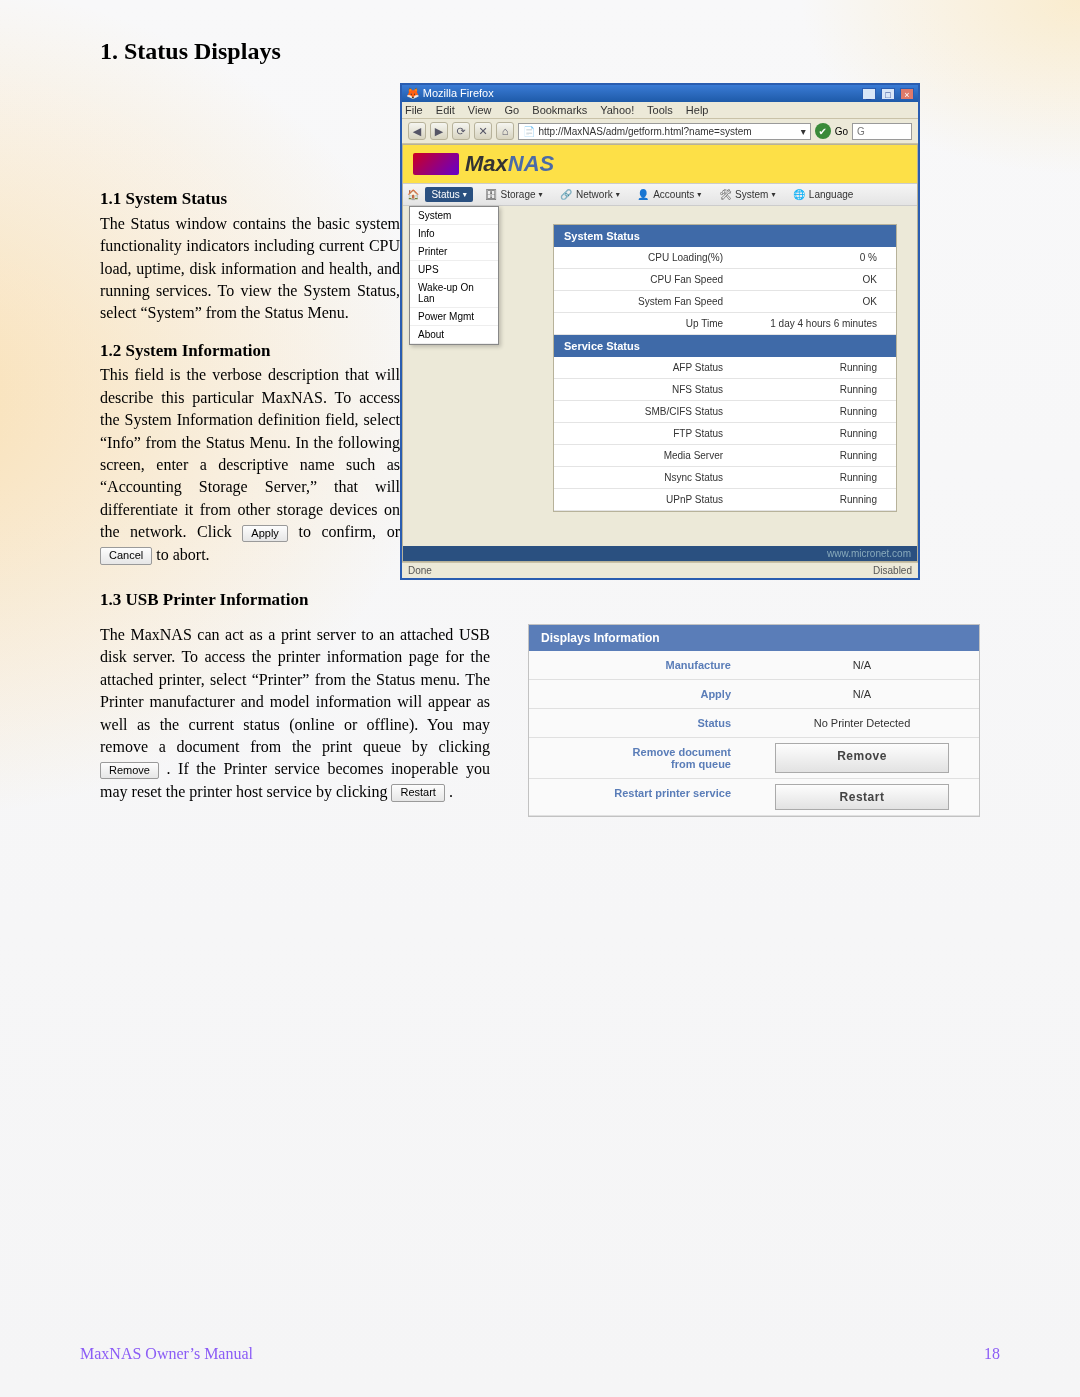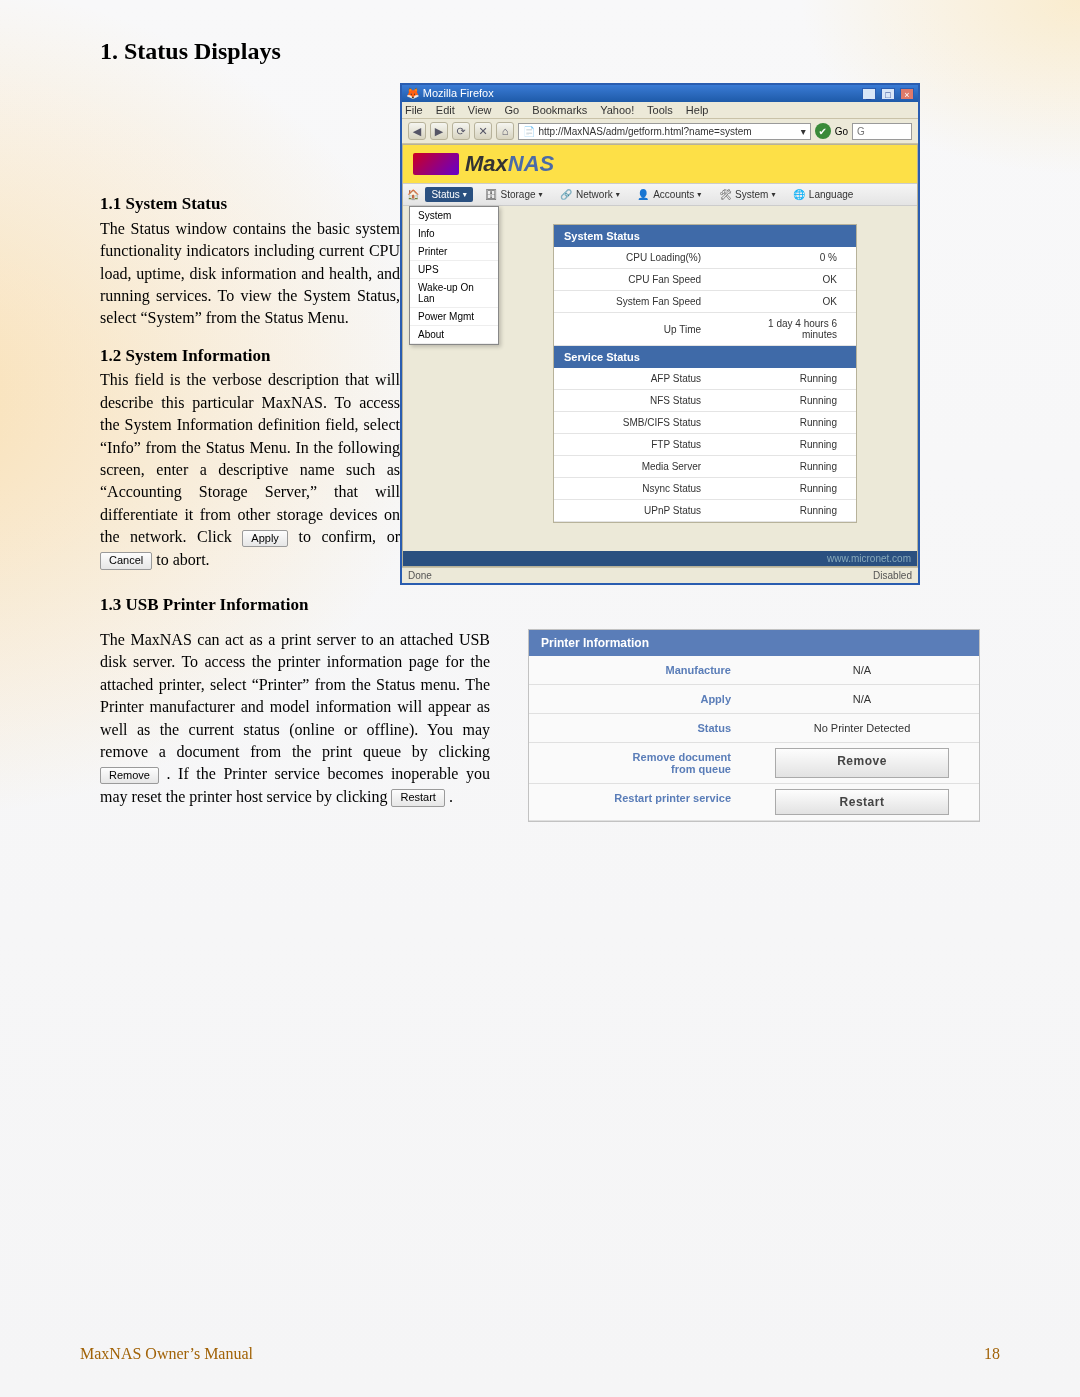--- a/index.html
+++ b/index.html
@@ -93,21 +93,21 @@
   .app-nav .nav-item { padding:2px 6px; display:flex; align-items:center; gap:3px;}
   .app-nav .nav-item.active { background:#2a5080; color:#fff; border-radius:2px;}
   .app-nav .nav-item .dd { font-size:8px;}
   .dropdown {
     position:absolute; background:#fff; border:1px solid #888;
     font-size:10px; width:90px; box-shadow:2px 2px 4px rgba(0,0,0,0.2);
   }
   .dropdown div { padding:3px 8px; border-bottom:1px solid #eee;}
   .app-body { position:relative; background:#ece9d8; padding:18px 20px 28px 110px; min-height:340px;}
   .panel {
-    background:#fff; border:1px solid #b7b29a; width:304px; margin-left:40px;
+    background:#fff; border:1px solid #b7b29a; width:344px; margin-left:40px;
   }
   .panel-head { background:#3f6aa8; color:#fff; font-weight:bold; font-size:11px; padding:5px 10px;}
   .panel table { width:100%; border-collapse:collapse; font-size:10px;}
   .panel td { padding:5px 19px; border-bottom:1px solid #e4e4e4;}
   .panel td.k { text-align:right; color:#333; width:55%;}
   .panel td.v { text-align:right; color:#333;}
   .ff-status { background:#ece9d8; border-top:1px solid #c9c2a8; padding:2px 6px; font-size:10px; color:#555; display:flex; justify-content:space-between;}
   .micronet-link { text-align:right; font-size:10px; color:#8ab; padding:2px 6px; background:#2a5080;}
   
   .row2 { display:flex; gap:38px; margin-top:14px; align-items:flex-start;}
@@ -121,21 +121,21 @@
   .printer-panel .prow .pk { flex:0 0 48%; text-align:right; padding:8px 14px; color:#5a7db8; font-weight:bold; font-size:11px;}
   .printer-panel .prow .pv { flex:1; text-align:center; padding:8px 14px; color:#333; font-size:11px;}
   .printer-panel .prow .pbtn {
     flex:1; margin:5px 30px; text-align:center;
     background:linear-gradient(#fdfdfd,#e2e2e2); border:1px solid #aaa;
     padding:5px 0; font-weight:bold; color:#444; letter-spacing:0.5px;
   }
   .footer {
     position:absolute; bottom:34px; left:0; right:0;
     display:flex; justify-content:space-between;
-    padding:0 80px; font-size:16px; color:#a16207;
+    padding:0 80px; font-size:16px; color:#8b5cf6;
   }
 </style>
 </head>
 <body>
 <div class="bg-wash"></div>
 
 <div class="page">
 
   <div class="content">
     <h1 class="section">1. Status Displays</h1>
@@ -291,21 +291,21 @@
         <p>
           <span>The MaxNAS can act as a print server to an attached USB disk server. To access the printer information page for the attached printer, select “Printer” from the Status menu. The Printer manufacturer and model information will appear as well as the current status (online or offline). You may remove a document from the print queue by clicking </span>
           <span class="btn-chip">Remove</span>
           <span>. If the Printer service becomes inoperable you may reset the printer host service by clicking </span>
           <span class="btn-chip">Restart</span>
           <span> .</span>
         </p>
       </div>
 
       <div class="printer-panel">
-        <div class="ph">Printer Information</div>
+        <div class="ph">Displays Information</div>
         <div class="prow">
             <div class="pk">Manufacture</div>
             <div class="pv">N/A</div>
           </div>
         <div class="prow">
             <div class="pk">Apply</div>
             <div class="pv">N/A</div>
           </div>
         <div class="prow">
             <div class="pk">Status</div>

